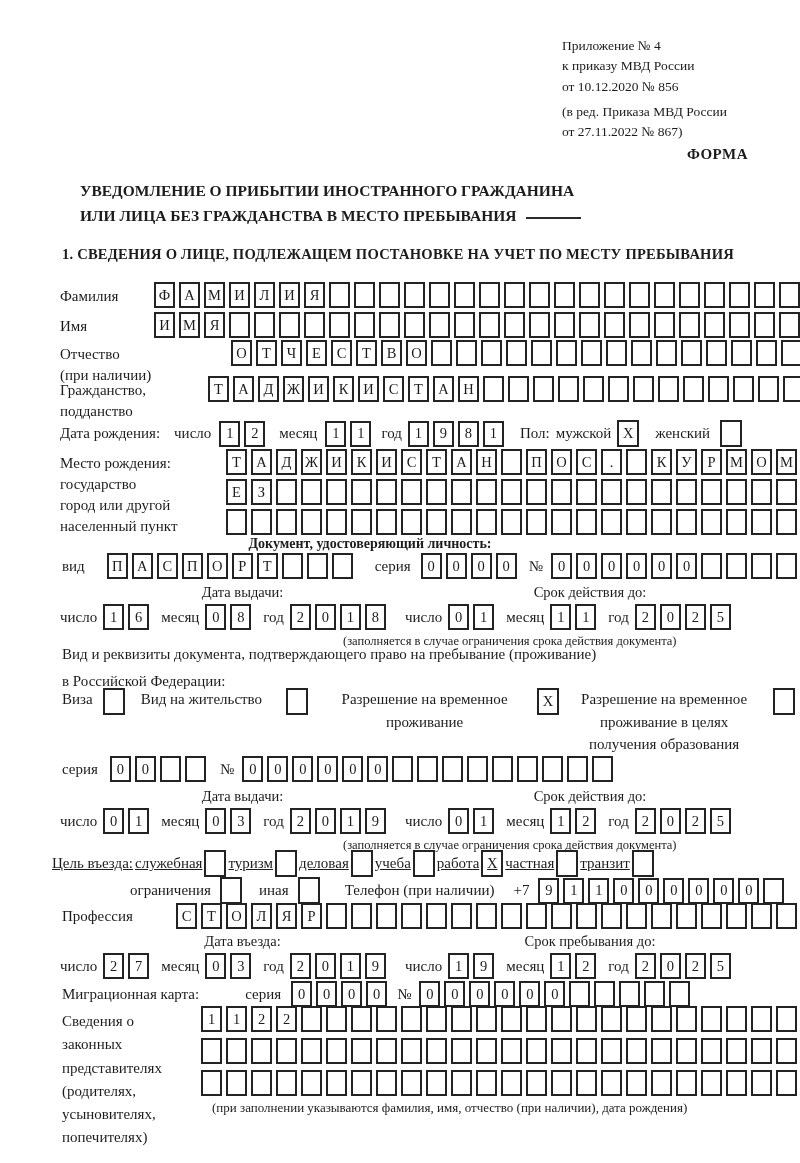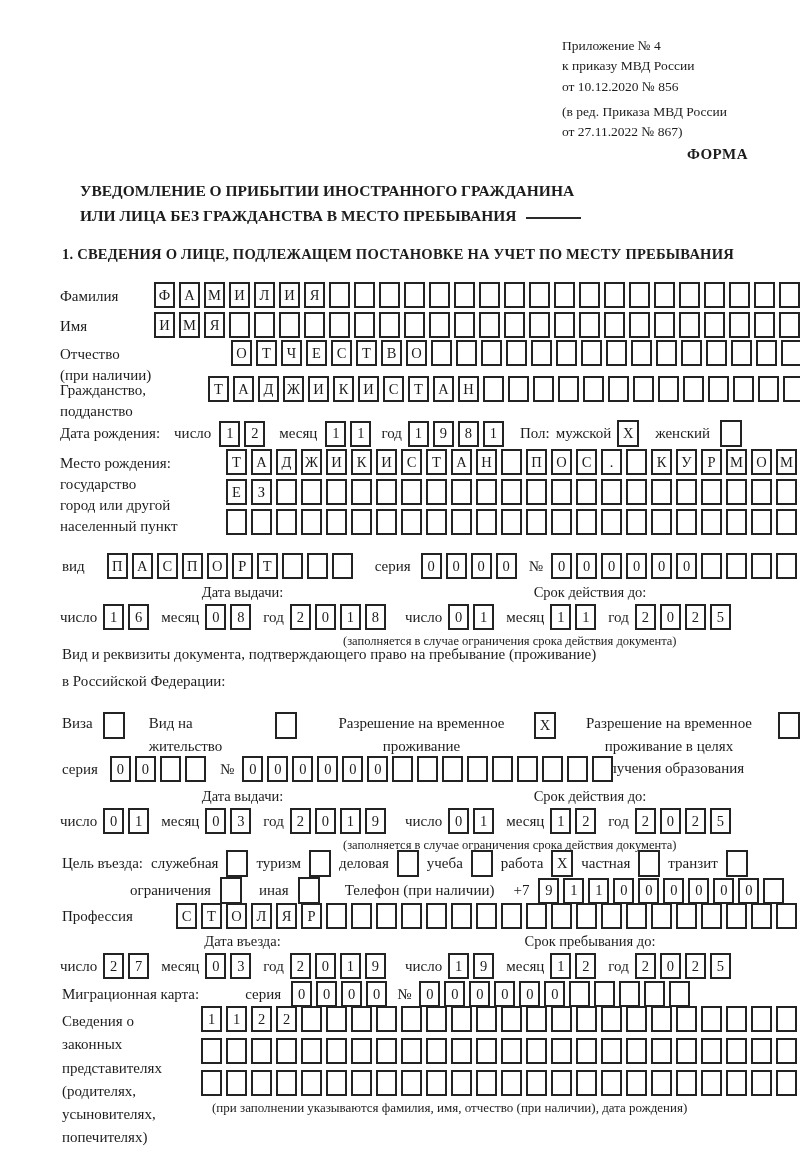--- a/index.html
+++ b/index.html
@@ -294,20 +294,21 @@
           <span class="cell"></span>
           <span class="cell"></span>
           <span class="cell"></span>
           <span class="cell"></span>
           <span class="cell"></span>
           <span class="cell"></span>
         </div>
     </div>
   </div>
 
+  <div class="abs dochead">Документ, удостоверяющий личность:</div>
 
   <div class="abs inl" style="left:62px;top:553px;">
     <span class="lab" style="margin-right:22px;">вид</span>
     <span class="cells">
         <span class="cell">П</span>
         <span class="cell">А</span>
         <span class="cell">С</span>
         <span class="cell">П</span>
         <span class="cell">О</span>
         <span class="cell">Р</span>
@@ -384,21 +385,21 @@
             </span>
         </div>
         <div class="note" style="margin:4px 0 0 -62px;">(заполняется в случае ограничения срока действия документа)</div>
       </div>
     </div>
   </div>
 
   <div class="abs lab" style="left:62px;top:646px;">Вид и реквизиты документа, подтверждающего право на пребывание (проживание)</div>
   <div class="abs lab" style="left:62px;top:673px;">в Российской Федерации:</div>
 
-  <div class="abs" style="left:62px;top:712px;display:flex;gap:14px;">
+  <div class="abs" style="left:62px;top:688px;display:flex;gap:6px;">
     <div class="opt">
       <span class="optlab">Виза</span>
       <span class="cbox"></span>
     </div>
     <div class="opt" style="margin-left:10px;">
       <span class="optlab">Вид на жительство</span>
       <span class="cbox" style="margin-left:14px;"></span>
     </div>
     <div class="opt" style="margin-left:8px;">
       <span class="optlab ctr" style="width:205px;">Разрешение на временное проживание</span>
@@ -481,21 +482,21 @@
               <span class="cell">0</span>
               <span class="cell">2</span>
               <span class="cell">5</span>
             </span>
         </div>
         <div class="note" style="margin:4px 0 0 -62px;">(заполняется в случае ограничения срока действия документа)</div>
       </div>
     </div>
   </div>
 
-  <div class="abs inl" style="left:62px;top:850px;gap:8px;">
+  <div class="abs inl" style="left:52px;top:850px;gap:2px;text-decoration:underline;">
     <span class="lab">Цель въезда:</span>
     <span class="lab">служебная</span>
     <span class="cbox"></span>
     <span class="lab">туризм</span>
     <span class="cbox"></span>
     <span class="lab">деловая</span>
     <span class="cbox"></span>
     <span class="lab">учеба</span>
     <span class="cbox"></span>
     <span class="lab">работа</span>

